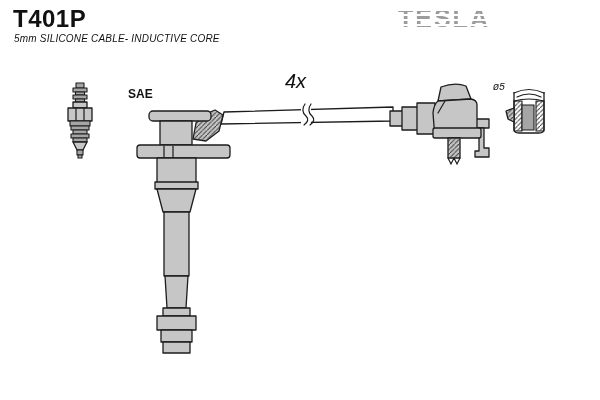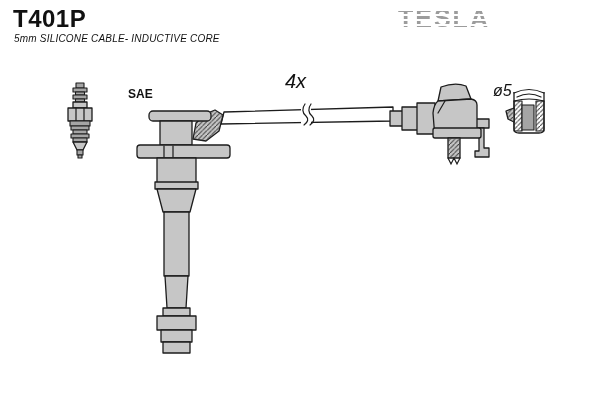--- a/index.html
+++ b/index.html
@@ -19,21 +19,21 @@
   .brand-logo span{
     font-size:25px;font-weight:bold;letter-spacing:2px;color:var(--brand-gray);
     font-family:"Liberation Sans",sans-serif;line-height:24px;
   }
   .logo-stripes{
     position:absolute;inset:0;
     background:repeating-linear-gradient(to bottom, transparent 0 3px, var(--background) 3px 5px);
   }
   .qty-label{left:285px;top:70px;font-size:20px;font-style:italic;}
   .sae-label{left:96px;top:87px;font-size:12px;font-weight:bold;margin-left:32px;}
-  .dia-label{left:493px;top:82px;font-size:16px;font-style:italic;font-family:Liberation Sans, sans-serif;}
+  .dia-label{left:493px;top:82px;font-size:10px;font-style:italic;font-family:Liberation Mono, monospace;}
   svg{position:absolute;left:0;top:0;}
   .fill-part{fill:var(--part-fill);stroke:var(--outline);stroke-width:1.3;stroke-linejoin:round;}
   .fill-dark{fill:var(--part-fill-dark);stroke:var(--outline);stroke-width:1.1;stroke-linejoin:round;}
   .white-fill{fill:#ffffff;stroke:var(--outline);stroke-width:1.3;stroke-linejoin:round;}
   .stroke-only{fill:none;stroke:var(--outline);stroke-width:1.2;stroke-linecap:round;}
   .hatched{fill:url(#hatch);stroke:var(--outline);stroke-width:1.1;stroke-linejoin:round;}
   .hatch-over{fill:url(#hatch);stroke:none;}
   .no-stroke{stroke:none;}
 </style>
 </head>

